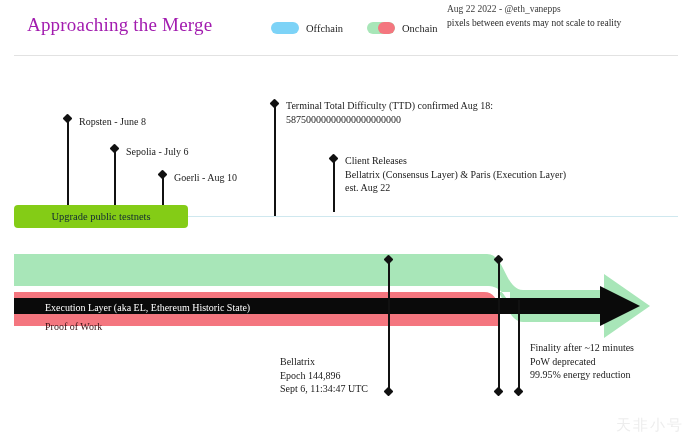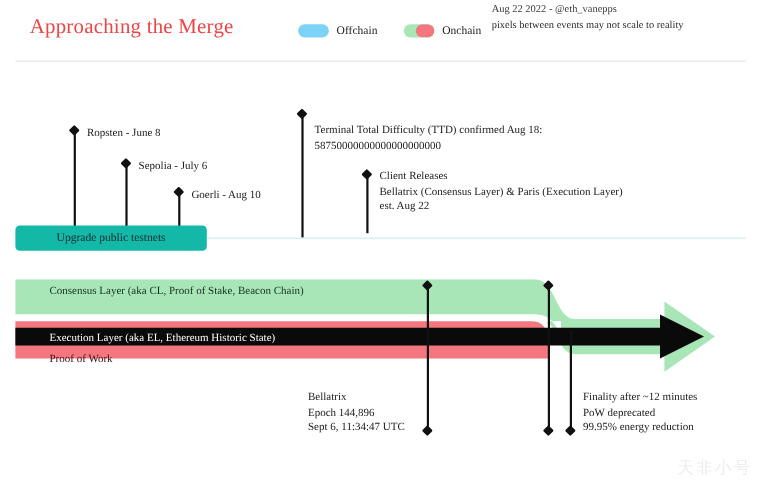--- a/index.html
+++ b/index.html
@@ -21,21 +21,21 @@
   #header {
     position: absolute;
     left: 0; top: 0;
     width: 692px; height: 55px;
   }
   #title {
     position: absolute;
     left: 27px; top: 14px;
     font-size: 19px;
     letter-spacing: 0.2px;
-    color: #ef4444;
+    color: #a21caf;
     white-space: nowrap;
   }
   .legend-item {
     position: absolute;
     top: 22px;
     display: flex;
     align-items: center;
     gap: 7px;
     font-size: 10.5px;
     color: #1f1f1f;
@@ -95,21 +95,21 @@
     color: #1a1a1a;
     white-space: nowrap;
   }
   .evt-label.right { text-align: left; }
 
   
   #testnet-bar {
     position: absolute;
     left: 14px; top: 205px;
     width: 174px; height: 23px;
-    background: #14b8a6;
+    background: #84cc16;
     border-radius: 4px;
   }
   #testnet-bar-label {
     position: absolute;
     left: 0; top: 0;
     width: 174px; height: 23px;
     display: flex; align-items: center; justify-content: center;
     font-size: 10.5px;
     color: #132a33;
   }
@@ -171,21 +171,21 @@
   <div class="dot" style="left:111px; top:145px;"></div>
   <div class="stem" style="left:114px; top:149px; height:63px;"></div>
   <div class="evt-label" style="left:126px; top:145px;text-align:center;">Sepolia - July 6</div>
 
   <div class="dot" style="left:159px; top:171px;"></div>
   <div class="stem" style="left:162px; top:175px; height:37px;"></div>
   <div class="evt-label" style="left:174px; top:171px;text-align:center;">Goerli - Aug 10</div>
 
   <div class="dot" style="left:271px; top:100px;"></div>
   <div class="stem" style="left:274px; top:104px; height:112px;"></div>
-  <div class="evt-label" style="left:286px; top:99px;margin-top:13px;">
+  <div class="evt-label" style="left:286px; top:99px;">
     <div>Terminal Total Difficulty (TTD) confirmed Aug 18:</div>
     <div>58750000000000000000000</div>
   </div>
 
   <div class="dot" style="left:330px; top:155px;"></div>
   <div class="stem" style="left:333px; top:159px; height:53px;"></div>
   <div class="evt-label" style="left:345px; top:154px;">
     <div>Client Releases</div>
     <div>Bellatrix (Consensus Layer) &amp; Paris (Execution Layer)</div>
     <div>est. Aug 22</div>
@@ -223,40 +223,39 @@
     <path d="M 14 50
              L 600 50
              L 600 38
              L 640 58
              L 600 78
              L 600 66
              L 14 66
              Z" fill="#0a0a0a"></path>
   </svg>
 
-  <div class="band-label" style="left:45px; top:259px; color:#14321d;">Consensus Layer (aka CL, Proof of Stake, Beacon Chain)</div>
   <div class="band-label" style="left:45px; top:302px; color:#ffffff;">Execution Layer (aka EL, Ethereum Historic State)</div>
   <div class="band-label" style="left:45px; top:321px; color:#3a1113;">Proof of Work</div>
 
   <div class="dot" style="left:385px; top:256px;"></div>
   <div class="stem" style="left:388px; top:260px; height:130px;"></div>
   <div class="dot" style="left:385px; top:388px;"></div>
   <div class="evt-label right" style="left:280px; top:355px; width:100px;">
     <div>Bellatrix</div>
     <div>Epoch 144,896</div>
     <div>Sept 6, 11:34:47 UTC</div>
   </div>
 
   <div class="dot" style="left:495px; top:256px;"></div>
   <div class="stem" style="left:498px; top:260px; height:130px;"></div>
   <div class="dot" style="left:495px; top:388px;"></div>
 
   <div class="stem" style="left:518px; top:300px; height:90px;"></div>
   <div class="dot" style="left:515px; top:388px;"></div>
-  <div class="evt-label" style="left:530px; top:355px;">
+  <div class="evt-label" style="left:530px; top:341px;">
     <div>Finality after ~12 minutes</div>
     <div>PoW deprecated</div>
     <div>99.95% energy reduction</div>
   </div>
 
   <div id="watermark">天非小号</div>
 
 </div>
 
 </body></html>

